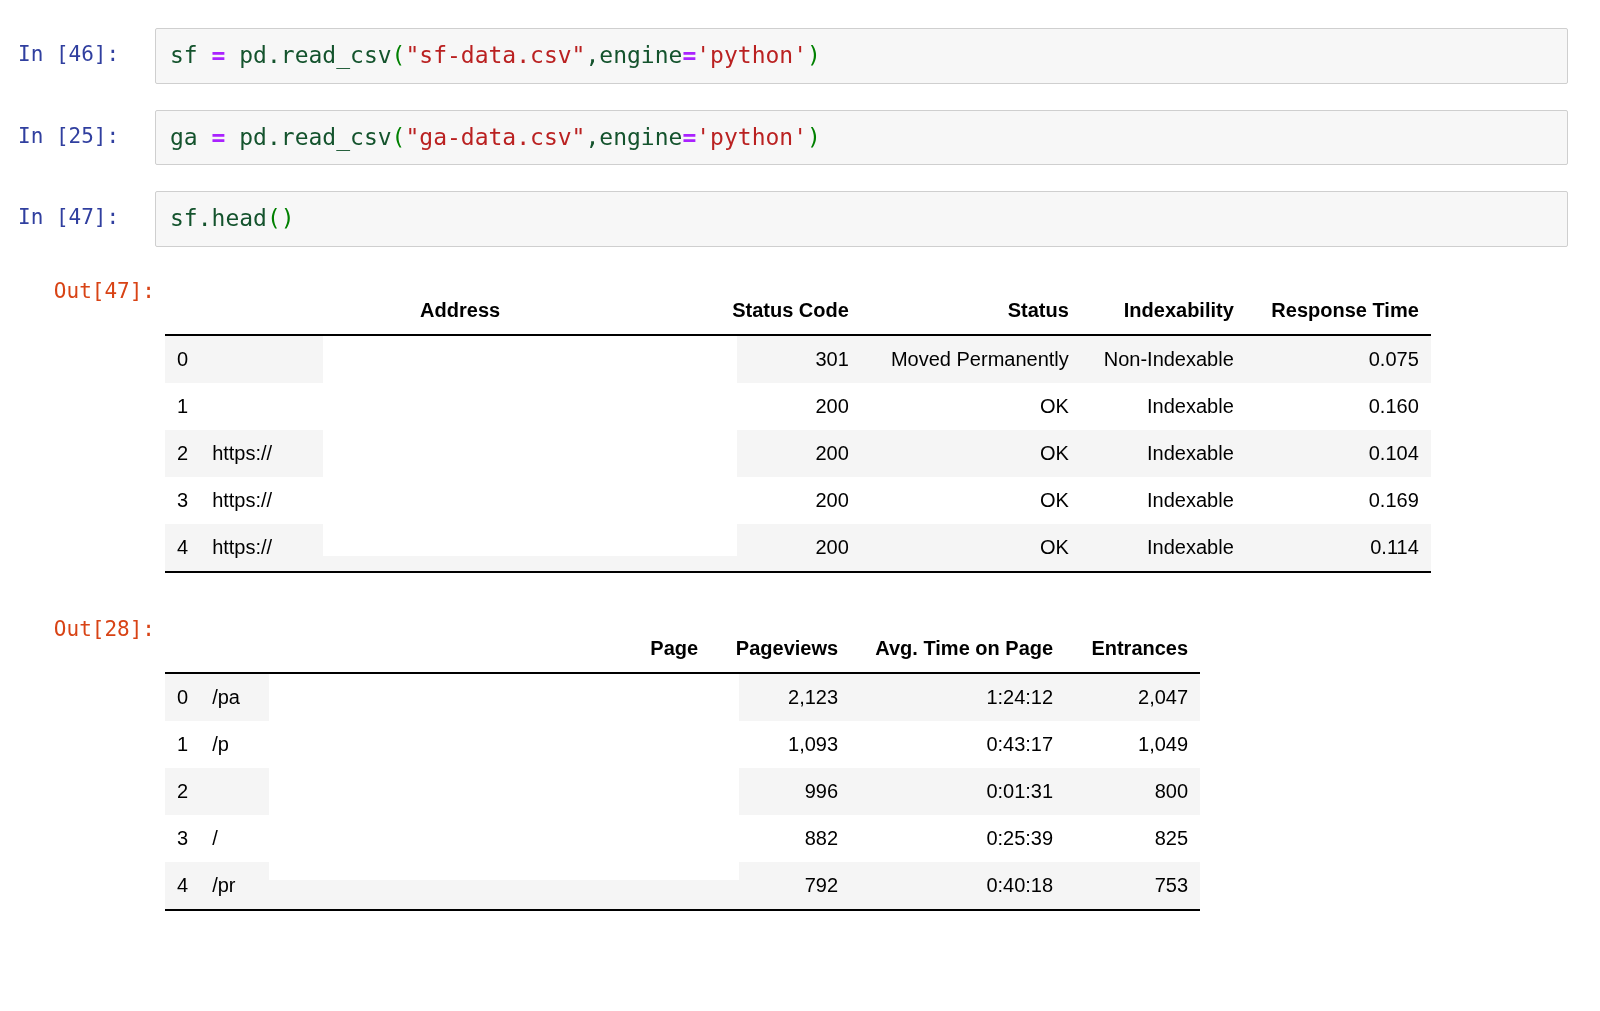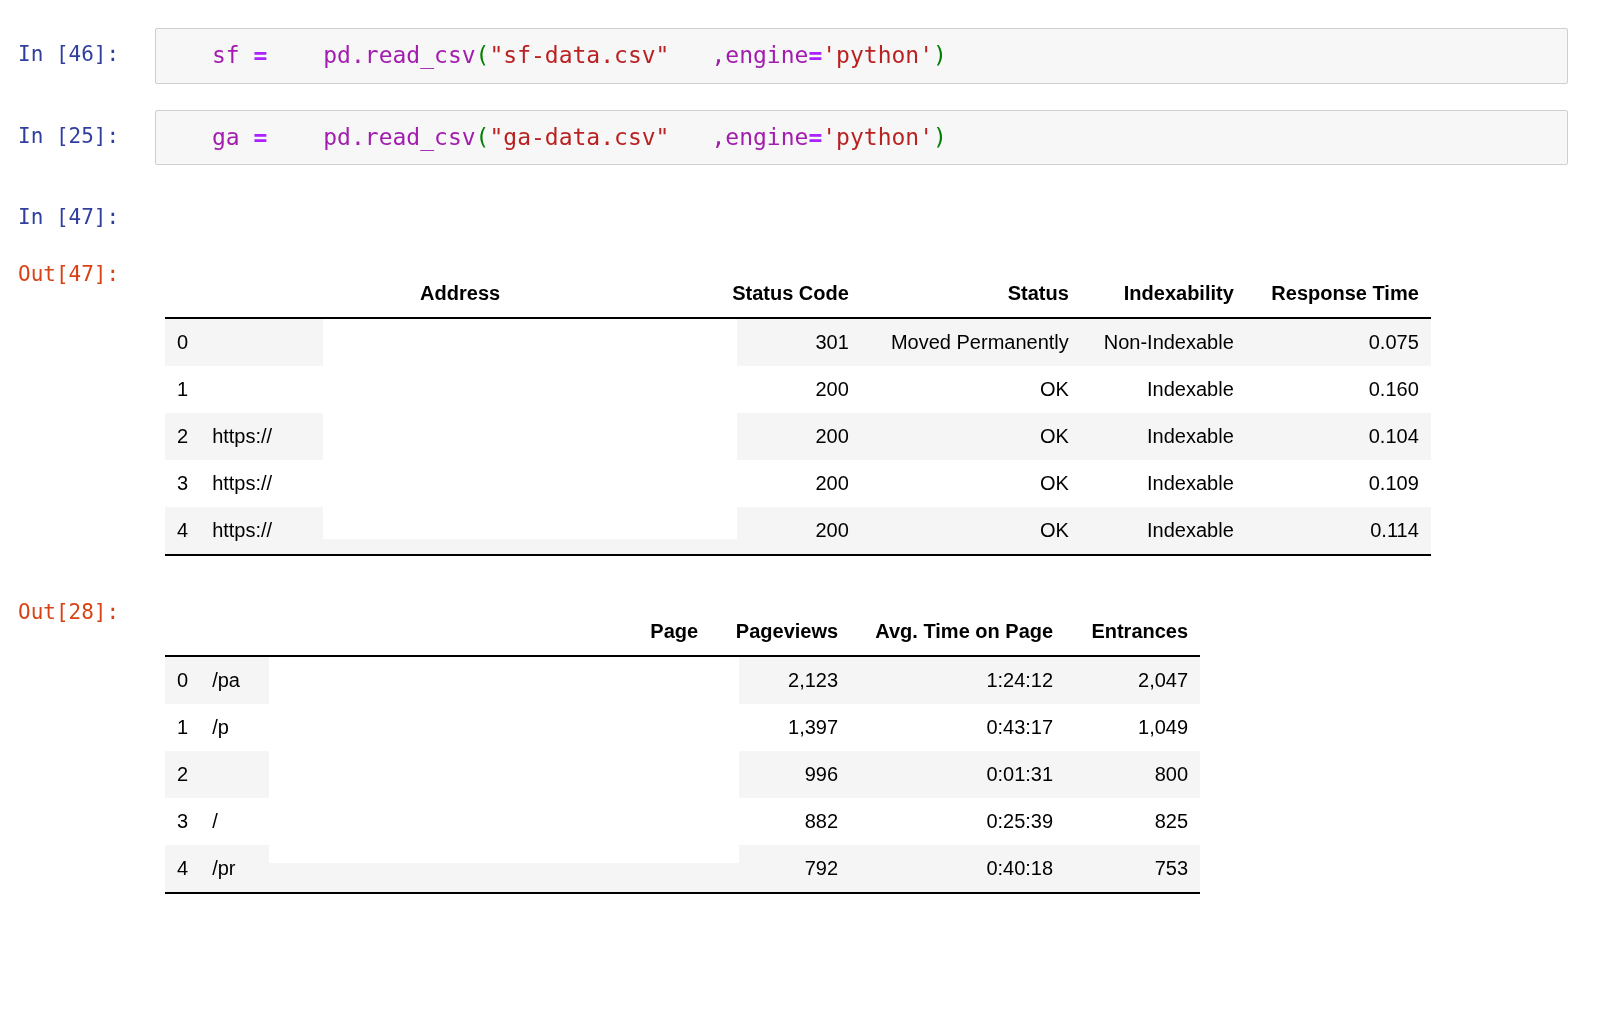--- a/index.html
+++ b/index.html
@@ -15,38 +15,38 @@
   .cell { display: flex; align-items: flex-start; margin-bottom: 26px; }
 
   .prompt {
     flex: 0 0 155px; width: 155px;
     font-family: "DejaVu Sans Mono", monospace;
     font-size: 21px; line-height: 1.2;
     white-space: pre;
     padding: 14px 0 0 18px;
   }
   .in-prompt  { color: var(--in-prompt, #303F9F); }
-  .out-prompt { color: var(--out-prompt, #D84315); padding-top: 6px; }
+  .out-prompt { color: var(--out-prompt, #D84315); padding-top: 6px; text-align: right; }
 
   .input-area {
     flex: 1 1 auto;
     margin-right: 32px;
     background: var(--cell-bg, #F7F7F7);
     border: 1px solid var(--cell-border, #CFCFCF);
     border-radius: 2px;
     padding: 13px 14px;
   }
   pre.code-line {
     margin: 0;
     font-family: "DejaVu Sans Mono", monospace;
     font-size: 23px; line-height: 1.2;
     color: #000;
     white-space: pre;
   }
-  .tok-plain { color: #a21caf; margin-left: 42px; }
+  .tok-plain { color: #14532d; }
   .tok-op    { color: var(--op, #AA22FF); font-weight: bold; }
   .tok-str   { color: var(--str, #BA2121); }
   .tok-paren { color: var(--paren, #008000); }
 
   .output-cell { margin-bottom: 34px; }
   .output-content { flex: 1 1 auto; padding-left: 10px; }
 
   .df-wrap { position: relative; display: inline-block; margin-top: 14px; }
 
   table.dataframe {
@@ -106,20 +106,23 @@
 
   <div class="cell">
     <div class="prompt in-prompt">In [25]:</div>
     <div class="input-area">
       <pre class="code-line"><span class="tok-plain">ga </span><span class="tok-op">=</span><span class="tok-plain"> pd.read_csv</span><span class="tok-paren">(</span><span class="tok-str">"ga-data.csv"</span><span class="tok-plain">,engine</span><span class="tok-op">=</span><span class="tok-str">'python'</span><span class="tok-paren">)</span></pre>
     </div>
   </div>
 
   <div class="cell">
     <div class="prompt in-prompt">In [47]:</div>
+    <div class="input-area">
+      <pre class="code-line"><span class="tok-plain">sf.head</span><span class="tok-paren">(</span><span class="tok-paren">)</span></pre>
+    </div>
   </div>
 
   <div class="cell output-cell">
     <div class="prompt out-prompt">Out[47]:</div>
     <div class="output-content">
       <div class="df-wrap df-sf">
         <table class="dataframe">
             <thead>
               <tr>
                 <th></th>
@@ -154,21 +157,21 @@
                 <td>OK</td>
                 <td>Indexable</td>
                 <td>0.104</td>
               </tr>
               <tr>
                 <th class="row-index">3</th>
                 <td class="cell-fragment">https://</td>
                 <td>200</td>
                 <td>OK</td>
                 <td>Indexable</td>
-                <td>0.109</td>
+                <td>0.169</td>
               </tr>
               <tr>
                 <th class="row-index">4</th>
                 <td class="cell-fragment">https://</td>
                 <td>200</td>
                 <td>OK</td>
                 <td>Indexable</td>
                 <td>0.114</td>
               </tr>
             </tbody>
@@ -197,21 +200,21 @@
               <tr>
                 <th class="row-index">0</th>
                 <td class="cell-fragment">/pa</td>
                 <td>2,123</td>
                 <td>1:24:12</td>
                 <td>2,047</td>
               </tr>
               <tr>
                 <th class="row-index">1</th>
                 <td class="cell-fragment">/p</td>
-                <td>1,397</td>
+                <td>1,093</td>
                 <td>0:43:17</td>
                 <td>1,049</td>
               </tr>
               <tr>
                 <th class="row-index">2</th>
                 <td class="cell-fragment"></td>
                 <td>996</td>
                 <td>0:01:31</td>
                 <td>800</td>
               </tr>

